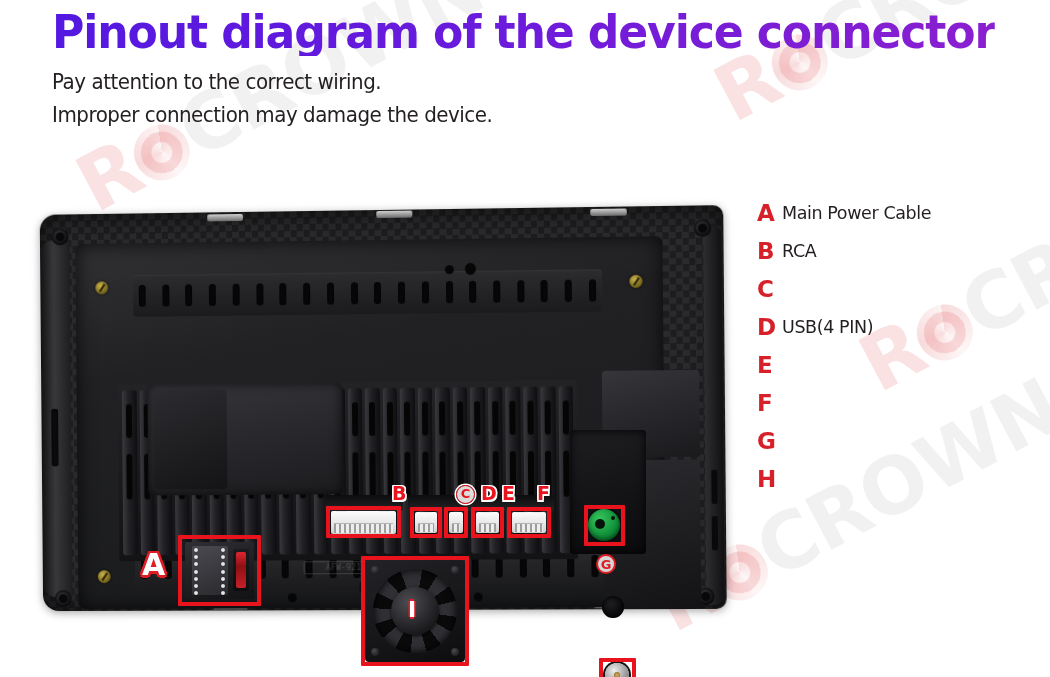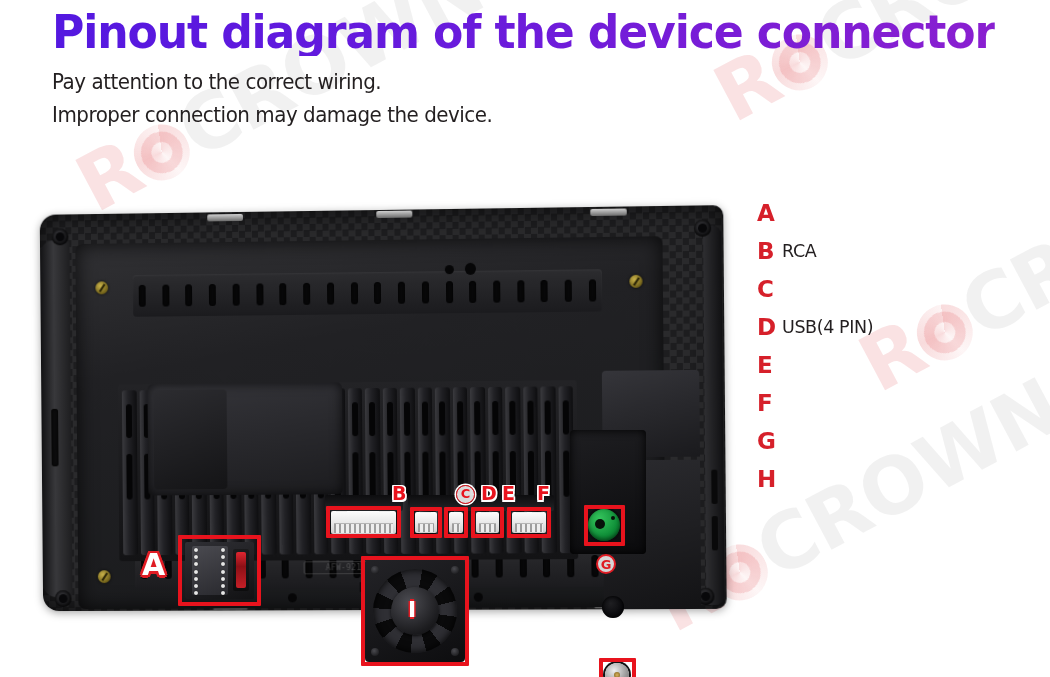--- a/index.html
+++ b/index.html
@@ -864,20 +864,21 @@
   <div class="conn-label" id="label-e">E</div>
   <div class="conn-label" id="label-f">F</div>
   <div id="label-g">G</div>
 
   <div id="label-i">I</div>
 </div>
 
 <div id="legend">
   <div class="legend-row">
     <span class="legend-key">A</span>
+    <span class="legend-label">Main Power Cable</span>
   </div>
   <div class="legend-row">
     <span class="legend-key">B</span>
     <span class="legend-label">RCA</span>
   </div>
   <div class="legend-row">
     <span class="legend-key">C</span>
   </div>
   <div class="legend-row">
     <span class="legend-key">D</span>

